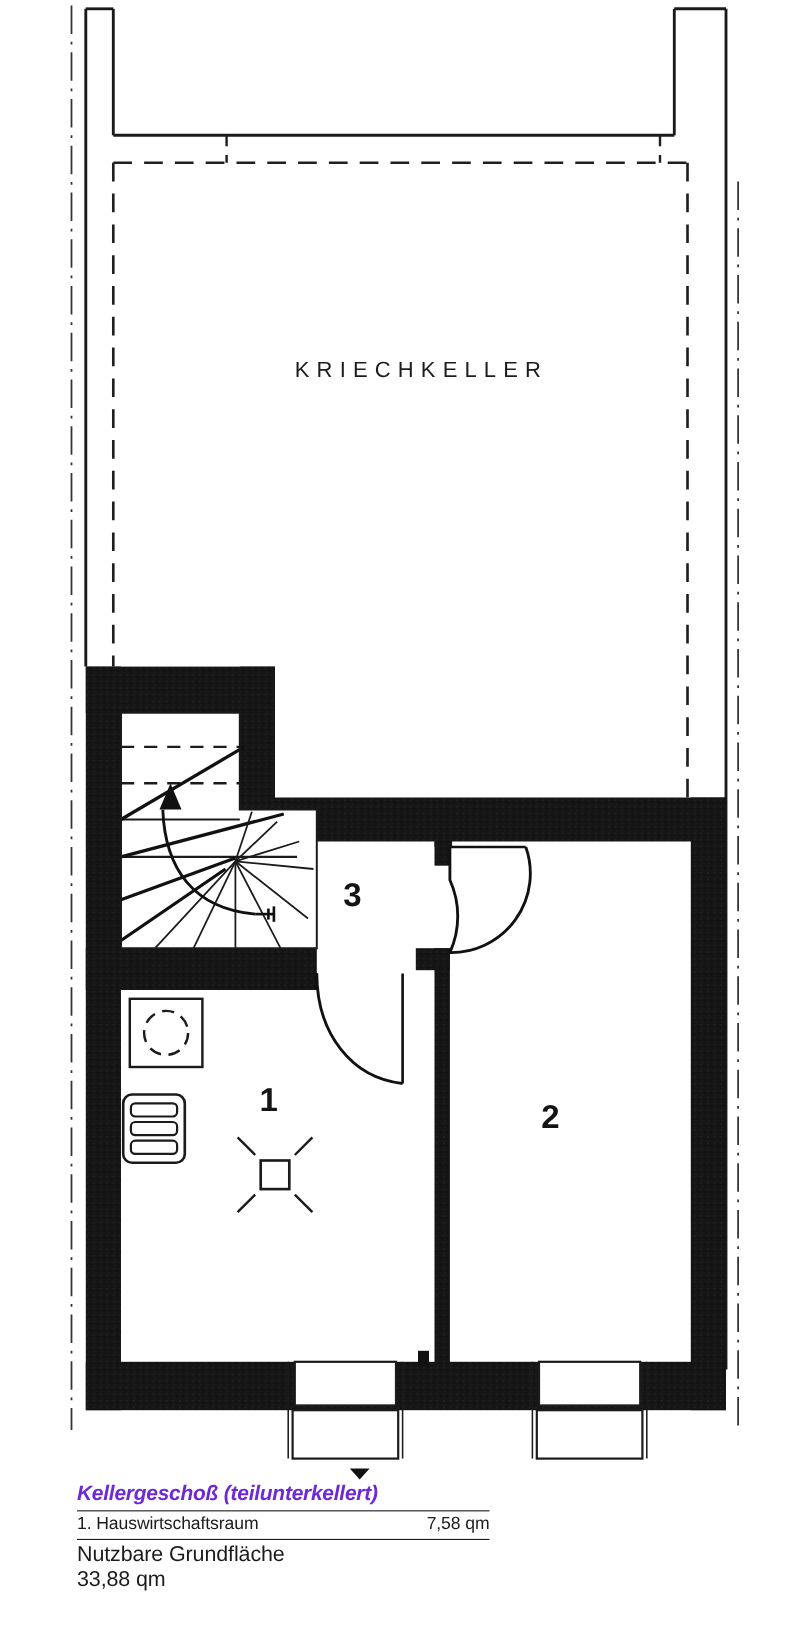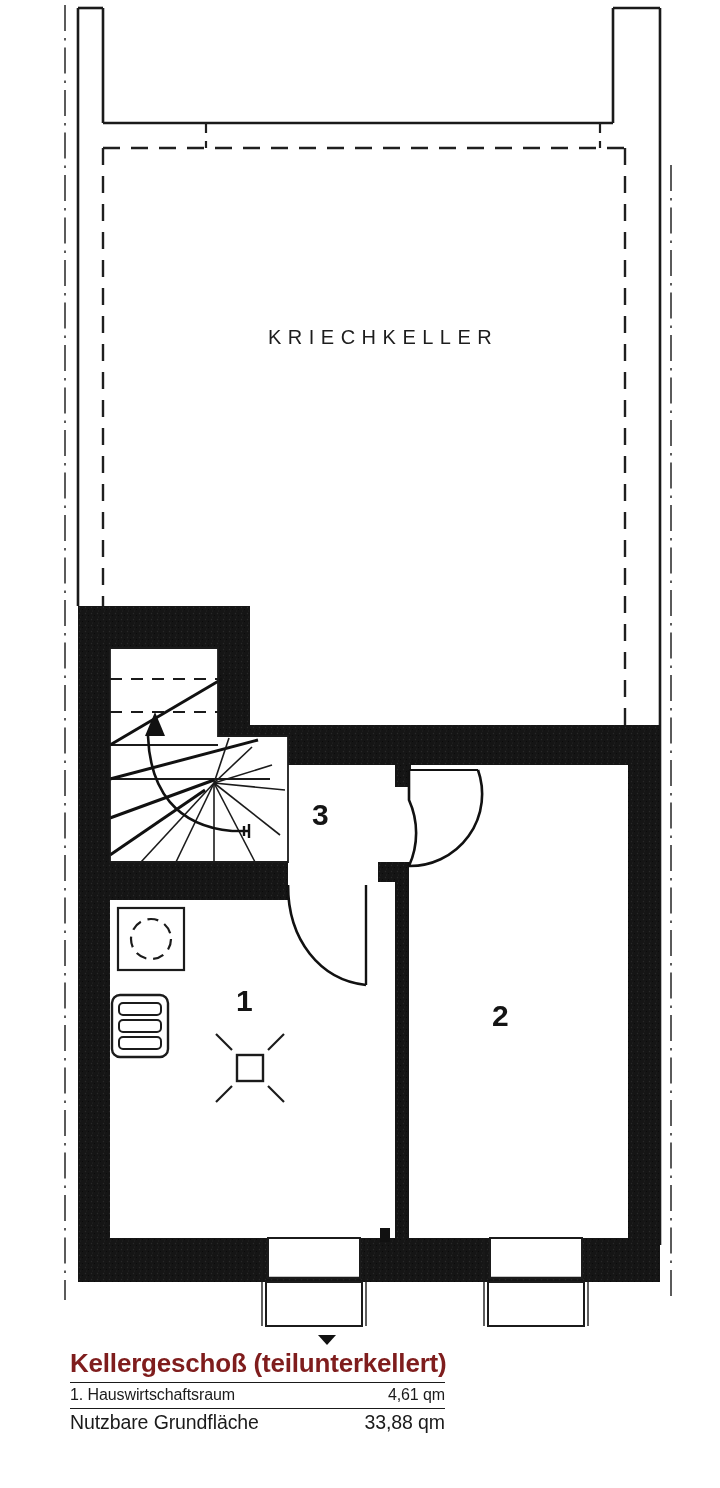--- a/index.html
+++ b/index.html
@@ -26,26 +26,27 @@
     width: 720px;
     height: 1488px;
   }
   .legend {
     position: absolute;
     left: 70px;
     top: 1348px;
     width: 400px;
   }
   .legend-title {
-    font-size: 26px;
+    font-size: 19px;
     font-weight: 700;
     letter-spacing: -0.2px;
-    color: #7f1d1d;
+    color: #6d28d9;
     white-space: nowrap;
     padding-bottom: 3px;
+    font-style: italic;
   }
   .legend-rule {
     height: 0;
     border-top: 1.6px solid #1a1a1a;
     width: 375px;
   }
   .legend-rows {
     padding-top: 2px;
   }
   .legend-row {
@@ -68,20 +69,21 @@
   }
   .legend-total {
     display: flex;
     justify-content: space-between;
     align-items: baseline;
     font-size: 19.5px;
     color: #1b1b1b;
     width: 375px;
     padding-top: 2px;
     letter-spacing: -0.1px;
+    flex-direction: column;
   }
   .room-num {
     position: absolute;
     font-size: 30px;
     font-weight: 700;
     color: #141414;
     font-family: "Liberation Sans", sans-serif;
   }
   .kriech-label {
     position: absolute;
@@ -275,21 +277,21 @@
 
   <div class="room-num" style="left:312px; top:798px;">3</div>
 
   <div class="legend">
     <div class="legend-title">Kellergeschoß (teilunterkellert)</div>
     <div class="legend-rule"></div>
     <div class="legend-rows">
 
       <div class="legend-row">
         <span class="lbl">1. Hauswirtschaftsraum</span>
-        <span class="val">4,61 qm</span>
+        <span class="val">7,58 qm</span>
       </div>
 
 
 
     </div>
     <div class="legend-rule-2"></div>
     <div class="legend-total">
       <span class="lbl">Nutzbare Grundfläche</span>
       <span class="val">33,88 qm</span>
     </div>

